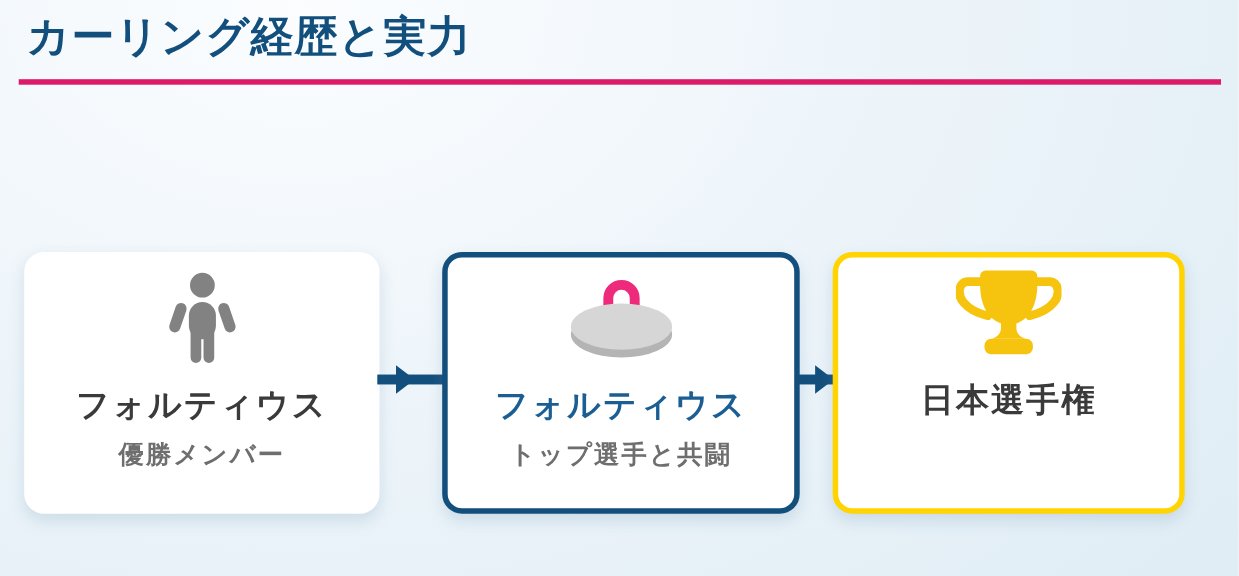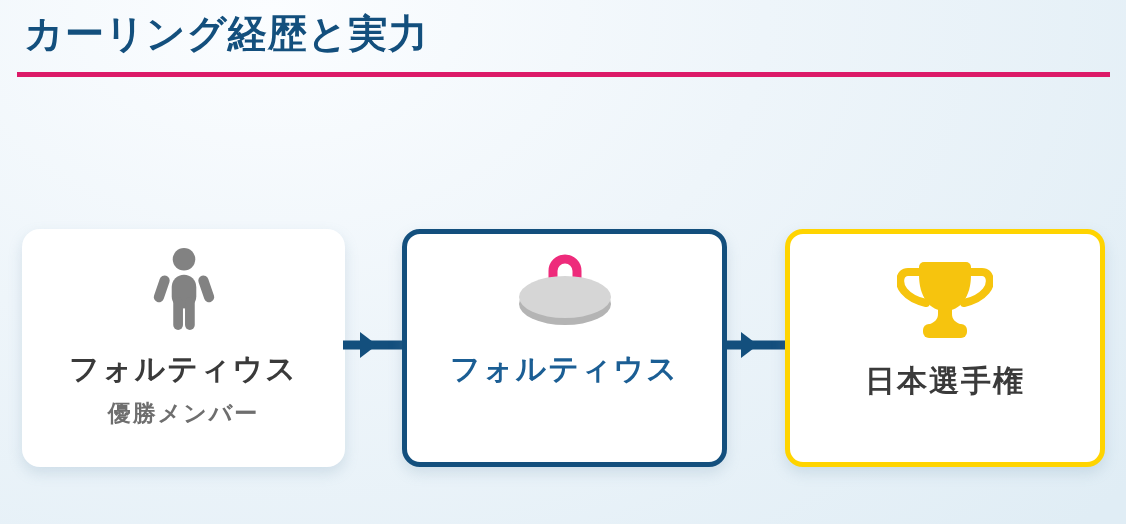--- a/index.html
+++ b/index.html
@@ -55,21 +55,21 @@
     box-shadow: 0 6px 14px rgba(110, 145, 175, 0.22);
     display: flex;
     flex-direction: column;
     align-items: center;
     justify-content: flex-start;
     padding-top: 17px;
     text-align: center;
   }
   .card-1 { left: 22px;  width: 323px; }
   .card-2 { left: 402px; width: 325px; border: 5px solid var(--accent-blue); padding-top: 12px; }
-  .card-3 { left: 785px; width: 320px; border: 5px solid var(--accent-yellow); padding-top: 24px; }
+  .card-3 { left: 757px; width: 320px; border: 5px solid var(--accent-yellow); padding-top: 8px; }
   .card-icon {
     height: 88px;
     display: flex;
     align-items: center;
     justify-content: center;
   }
   .card-title {
     margin-top: 18px;
     font-size: 30px;
     line-height: 34px;
@@ -141,20 +141,21 @@
 
   <section class="card card-2">
     <span class="card-icon">
       <svg width="100" height="80" viewBox="0 0 100 76" xmlns="http://www.w3.org/2000/svg">
         <path d="M38,32 V19 a12,12 0 0 1 24,0 V32" fill="none" stroke="#ee2b7b" stroke-width="9" stroke-linecap="round"></path>
         <ellipse cx="50" cy="52" rx="46" ry="21" fill="#b4b4b4"></ellipse>
         <ellipse cx="50" cy="45" rx="46" ry="21" fill="#d6d6d6"></ellipse>
       </svg>
     </span>
     <h2 class="card-title">フォルティウス</h2>
+    <p class="card-subtitle">トップ選手と共闘</p>
   </section>
 
   <div class="connector connector-2">
     <div class="connector-line"></div>
     <div class="connector-head"></div>
   </div>
 
   <section class="card card-3">
     <span class="card-icon">
       <svg width="96" height="86" viewBox="0 0 96 84" fill="#f6c40e" xmlns="http://www.w3.org/2000/svg">

